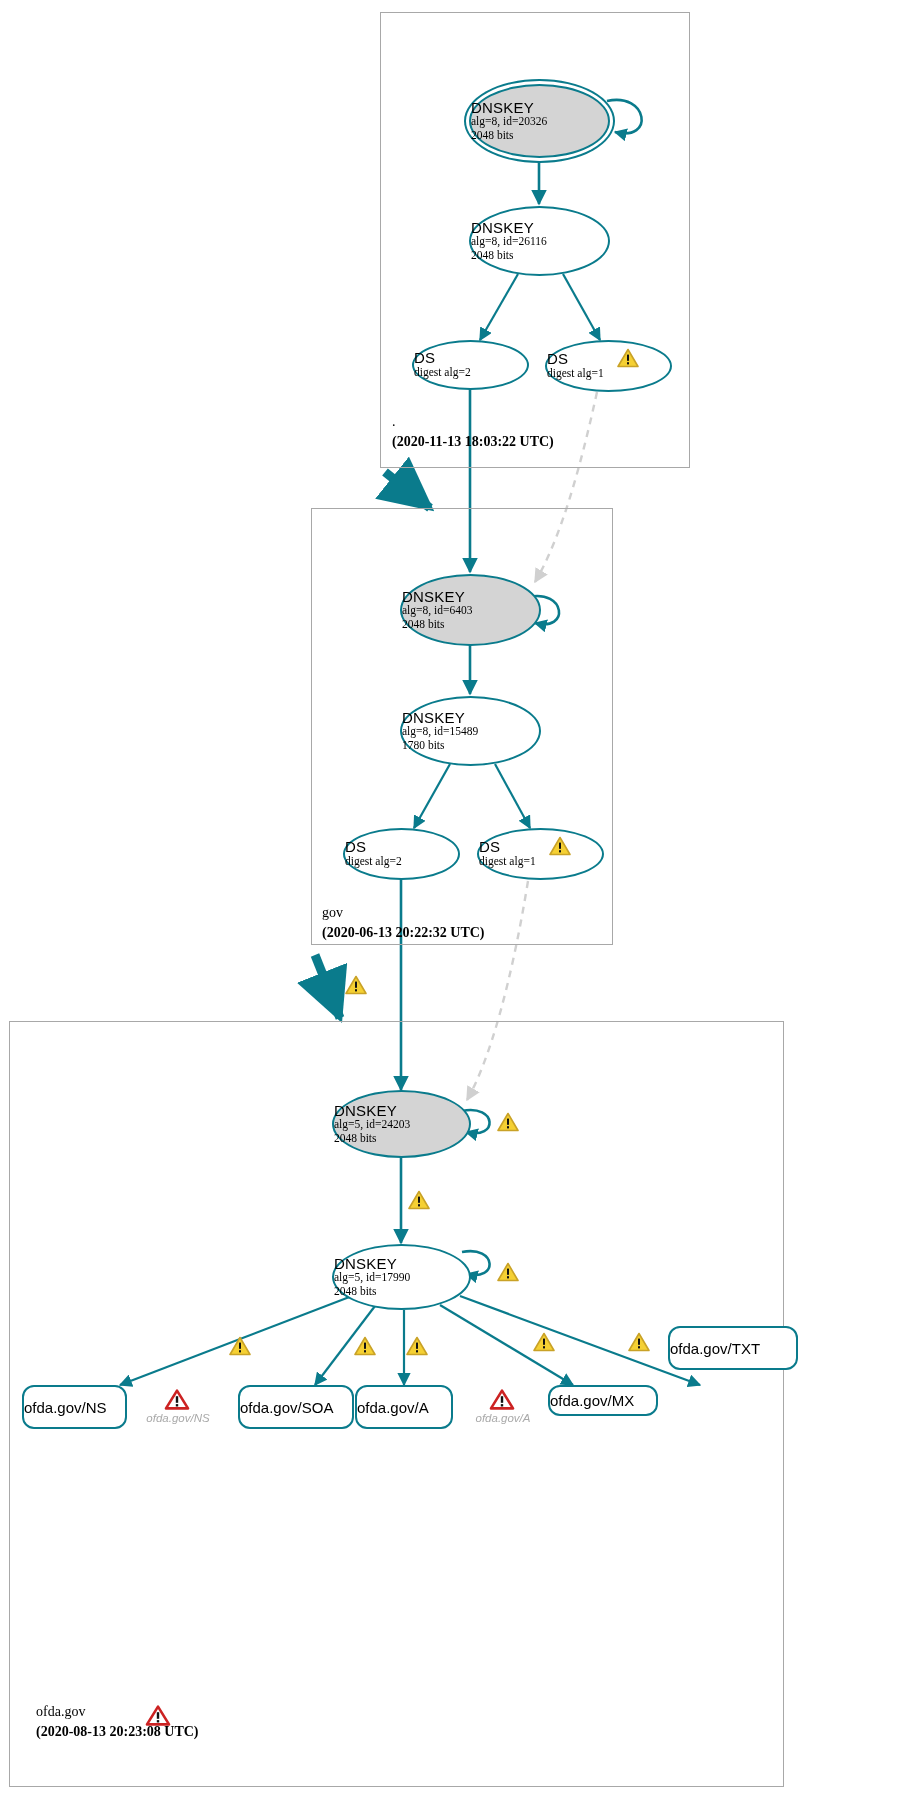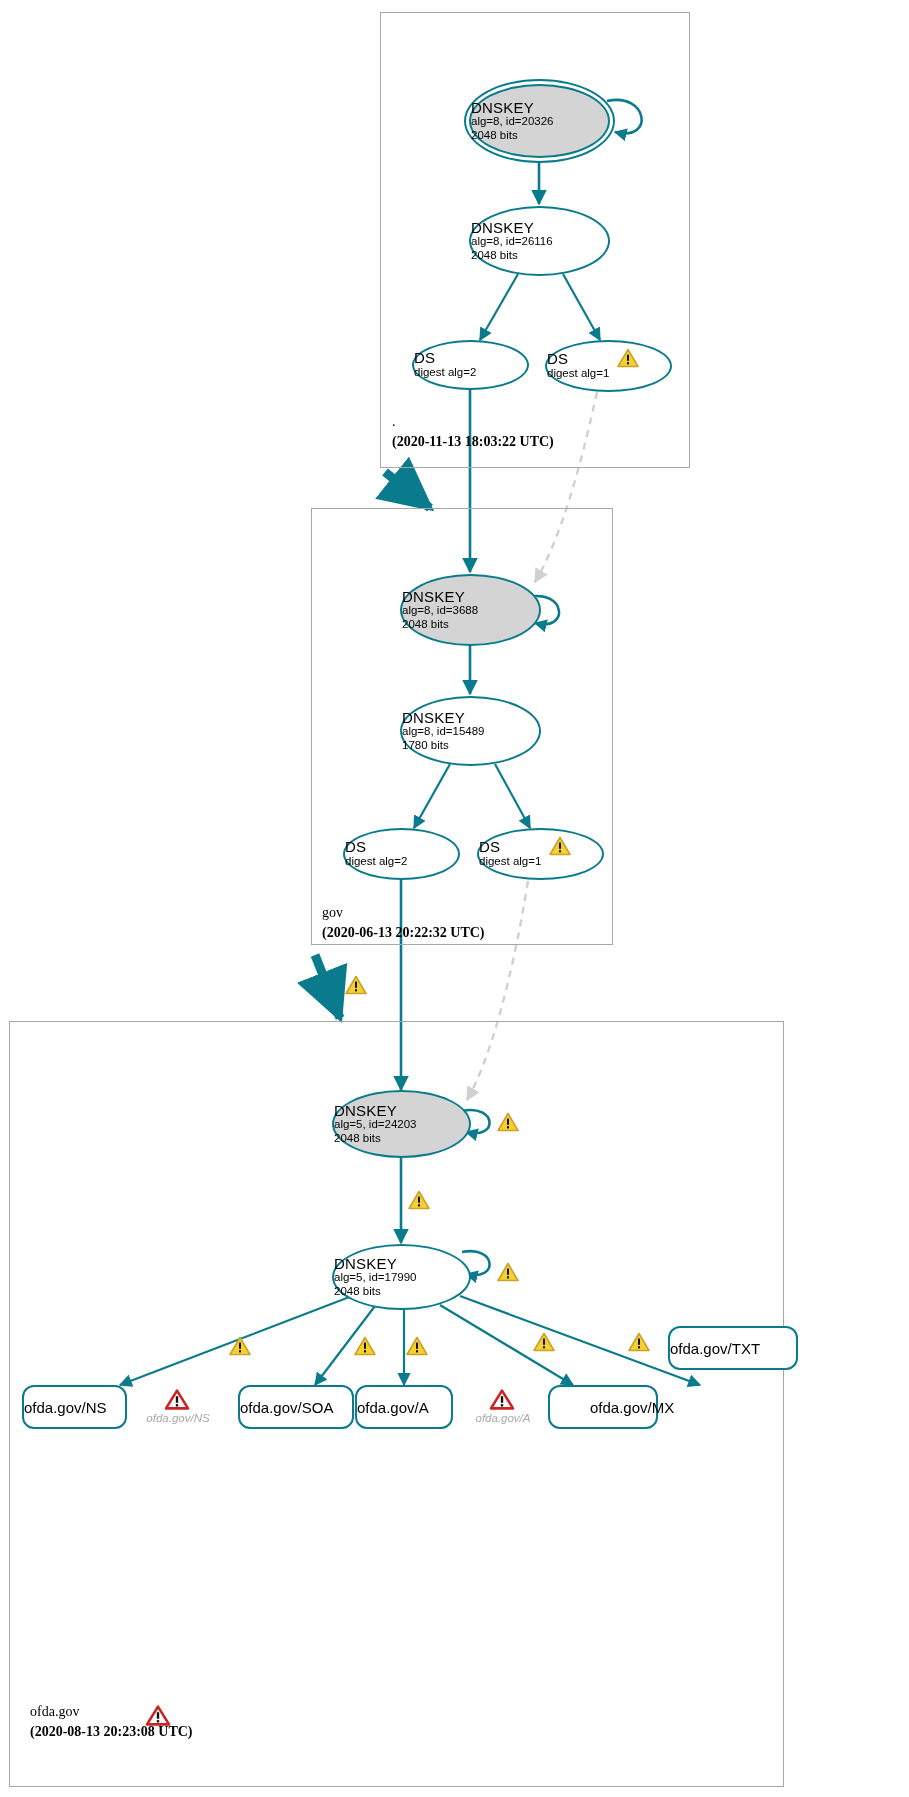--- a/index.html
+++ b/index.html
@@ -64,21 +64,21 @@
     border-radius: 12px;
     background: #ffffff;
   }
   .n-title {
     font-family: "Liberation Sans", sans-serif;
     font-size: 15px;
     line-height: 1.05;
     letter-spacing: .2px;
   }
   .n-sub {
-    font-family: Liberation Sans, sans-serif;
+    font-family: Liberation Serif, serif;
     font-size: 11.5px;
     line-height: 1.18;
   }
   .rr-label {
     font-family: "Liberation Sans", sans-serif;
     font-size: 15px;
   }
   .err-label {
     position: absolute;
     font-family: "Liberation Sans", sans-serif;
@@ -174,21 +174,21 @@
   <span class="ztime">(2020-11-13 18:03:22 UTC)</span>
 </div>
 
 <div class="zone-box" style="left:311px; top:508px; width:302px; height:437px;"></div>
 <div class="zone-label" style="left:322px; top:903px;">
   <span class="zname">gov</span>
   <span class="ztime">(2020-06-13 20:22:32 UTC)</span>
 </div>
 
 <div class="zone-box" style="left:9px; top:1021px; width:775px; height:766px;"></div>
-<div class="zone-label" style="left:30px; top:1702px;">
+<div class="zone-label" style="left:36px; top:1702px;">
   <span class="zname">ofda.gov</span>
   <span class="ztime">(2020-08-13 20:23:08 UTC)</span>
 </div>
 <div class="err-icon" style="left:146px; top:1705px;">
   <svg viewBox="0 0 24 21" width="24" height="21">
     <path d="M12 1.6 L23 19.4 L1 19.4 Z" fill="#ffffff" stroke="#cc2222" stroke-width="2.6" stroke-linejoin="round"></path>
     <rect x="10.8" y="7.2" width="2.4" height="6.6" fill="#111"></rect>
     <rect x="10.8" y="15.1" width="2.4" height="2.4" fill="#111"></rect>
   </svg>
 </div>
@@ -217,21 +217,21 @@
 <div class="warn-icon" style="left:617px; top:348px;">
   <svg viewBox="0 0 22 20" width="22" height="20">
     <path d="M11 1.5 L21 18.5 L1 18.5 Z" fill="#f5d033" stroke="#c9a227" stroke-width="1.6" stroke-linejoin="round"></path>
     <rect x="10" y="6.6" width="2" height="6.2" fill="#111"></rect>
     <rect x="10" y="14.2" width="2" height="2.2" fill="#111"></rect>
   </svg>
 </div>
 
 <div class="node ellipse secure-key" style="left:400px; top:574px; width:141px; height:72px;">
   <span class="n-title">DNSKEY</span>
-  <span class="n-sub">alg=8, id=3688</span>
+  <span class="n-sub">alg=8, id=6403</span>
   <span class="n-sub">2048 bits</span>
 </div>
 
 <div class="node ellipse" style="left:400px; top:696px; width:141px; height:70px;">
   <span class="n-title">DNSKEY</span>
   <span class="n-sub">alg=8, id=15489</span>
   <span class="n-sub">1780 bits</span>
 </div>
 
 <div class="node ellipse" style="left:343px; top:828px; width:117px; height:52px;">
@@ -352,19 +352,19 @@
 
 <div class="err-icon" style="left:490px; top:1389px;">
   <svg viewBox="0 0 24 21" width="24" height="21">
     <path d="M12 1.6 L23 19.4 L1 19.4 Z" fill="#ffffff" stroke="#cc2222" stroke-width="2.6" stroke-linejoin="round"></path>
     <rect x="10.8" y="7.2" width="2.4" height="6.6" fill="#111"></rect>
     <rect x="10.8" y="15.1" width="2.4" height="2.4" fill="#111"></rect>
   </svg>
 </div>
 <div class="err-label" style="left:462px; top:1412px; width:82px;">ofda.gov/A</div>
 
-<div class="node rrset-box" style="left:548px; top:1385px; width:110px; height:44px;padding-left:40px;">
+<div class="node rrset-box" style="left:548px; top:1385px; width:110px; height:31px;">
   <span class="rr-label">ofda.gov/MX</span>
 </div>
 
 <div class="node rrset-box" style="left:668px; top:1326px; width:130px; height:44px;">
   <span class="rr-label">ofda.gov/TXT</span>
 </div>
 
 </body></html>

